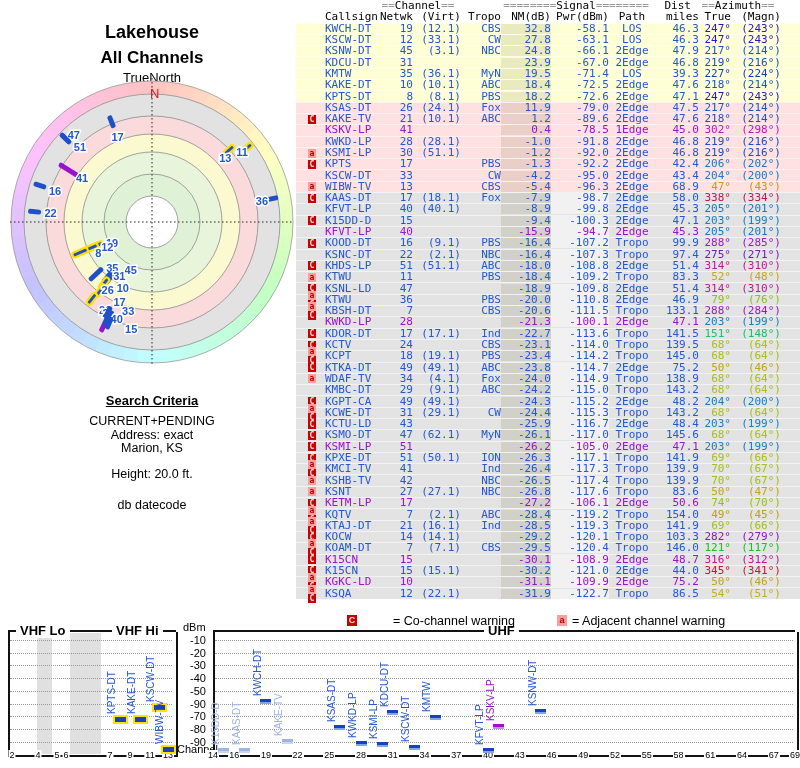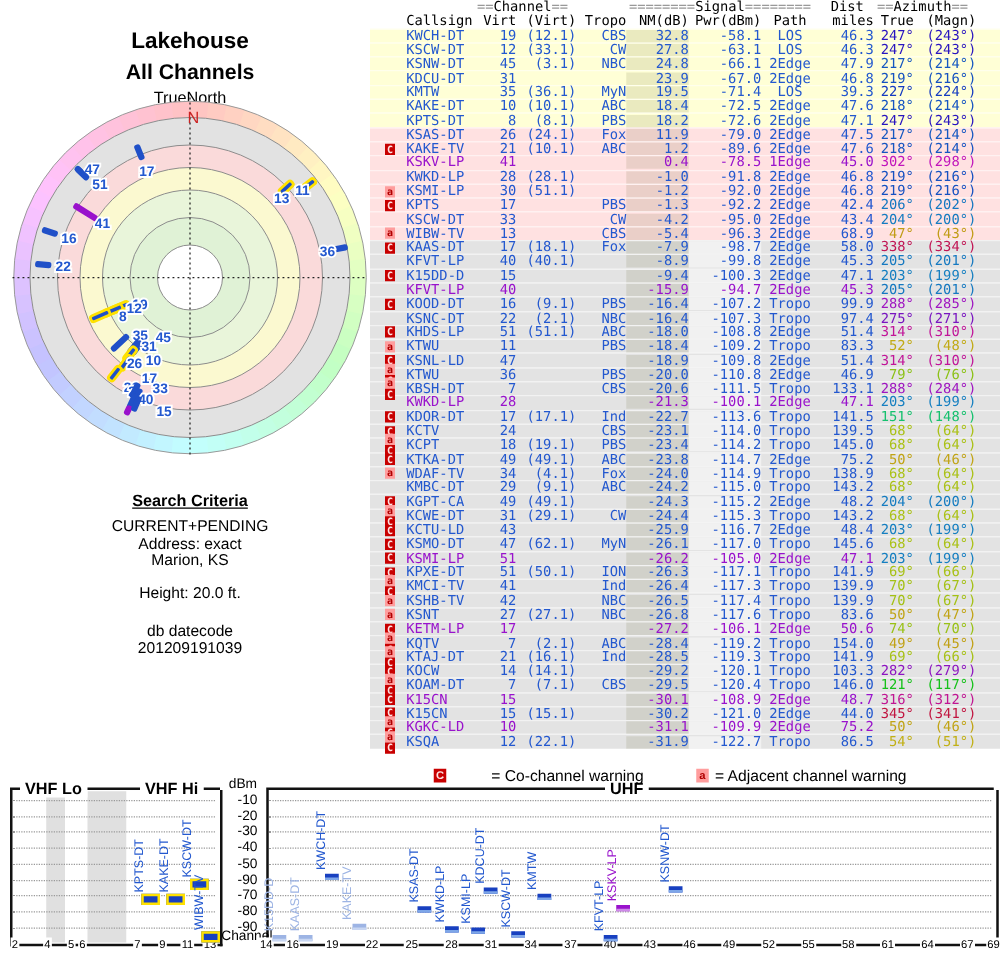--- a/index.html
+++ b/index.html
@@ -190,25 +190,24 @@
       <text x="259.94224454613834" y="132.62939251782697" text-anchor="middle" fill="#2358CF" stroke="#FFF" stroke-width="3" paint-order="stroke" font-family="&quot;Liberation Sans&quot;,sans-serif" font-size="11" font-weight="bold">36</text>
     </svg>
   <div class="abs" id="nmark">N</div>
 
   <div class="abs ctr srch" style="top:414px">CURRENT+PENDING</div>
   <div class="abs ctr" id="search-head">Search Criteria</div>
   <div class="abs ctr srch" style="top:428px">Address: exact</div>
   <div class="abs ctr srch" style="top:441px">Marion, KS</div>
   <div class="abs ctr srch" style="top:467px">Height: 20.0 ft.</div>
   <div class="abs ctr srch" style="top:498px">db datecode</div>
-  <div class="abs ctr srch" style="top:511px">201209191039</div>
 
   <div class="abs" id="table">
       <div class="trow head"><span class="w69"></span><span class="w82"><span class="eq" style="display: inline;">==</span><span style="display: inline;">Channel</span><span class="eq" style="display: inline;">==</span></span><span class="w40"></span><span class="w154"><span class="eq" style="display: inline;">========</span><span style="display: inline;">Signal</span><span class="eq" style="display: inline;">========</span></span><span class="w44"><span style="display: inline;">Dist</span></span><span class="w82"><span class="eq" style="display: inline;">==</span><span style="display: inline;">Azimuth</span><span class="eq" style="display: inline;">==</span></span></div>
-      <div class="trow head"><span class="cf"></span><span class="cc">Callsign</span><span class="cr">Virt</span><span class="cv">(Virt)</span><span class="cn">Tropo</span><span class="cm">NM(dB)</span><span class="cp">Pwr(dBm)</span><span class="cpa">Path</span><span class="cmi">miles</span><span class="ct">True</span><span class="cg">(Magn)</span></div>
+      <div class="trow head"><span class="cf"></span><span class="cc">Callsign</span><span class="cr">Netwk</span><span class="cv">(Virt)</span><span class="cn">Tropo</span><span class="cm">NM(dB)</span><span class="cp">Pwr(dBm)</span><span class="cpa">Path</span><span class="cmi">miles</span><span class="ct">True</span><span class="cg">(Magn)</span></div>
       <div class="trow y"><span class="cf"></span><span class="cc" style="color: rgb(35, 88, 207);">KWCH-DT</span><span class="cr" style="color: rgb(35, 88, 207);">19</span><span class="cv" style="color: rgb(35, 88, 207);">(12.1)</span><span class="cn" style="color: rgb(35, 88, 207);">CBS</span><span class="cm" style="color: rgb(35, 88, 207);">32.8</span><span class="cp" style="color: rgb(35, 88, 207);">-58.1</span><span class="cpa" style="color: rgb(35, 88, 207);">LOS</span><span class="cmi" style="color: rgb(35, 88, 207);">46.3</span><span class="ct" style="color: rgb(41, 21, 193);">247°</span><span class="cg" style="color: rgb(41, 21, 193);">(243°)</span></div>
       <div class="trow y"><span class="cf"></span><span class="cc" style="color: rgb(35, 88, 207);">KSCW-DT</span><span class="cr" style="color: rgb(35, 88, 207);">12</span><span class="cv" style="color: rgb(35, 88, 207);">(33.1)</span><span class="cn" style="color: rgb(35, 88, 207);">CW</span><span class="cm" style="color: rgb(35, 88, 207);">27.8</span><span class="cp" style="color: rgb(35, 88, 207);">-63.1</span><span class="cpa" style="color: rgb(35, 88, 207);">LOS</span><span class="cmi" style="color: rgb(35, 88, 207);">46.3</span><span class="ct" style="color: rgb(41, 21, 193);">247°</span><span class="cg" style="color: rgb(41, 21, 193);">(243°)</span></div>
       <div class="trow y"><span class="cf"></span><span class="cc" style="color: rgb(35, 88, 207);">KSNW-DT</span><span class="cr" style="color: rgb(35, 88, 207);">45</span><span class="cv" style="color: rgb(35, 88, 207);">(3.1)</span><span class="cn" style="color: rgb(35, 88, 207);">NBC</span><span class="cm" style="color: rgb(35, 88, 207);">24.8</span><span class="cp" style="color: rgb(35, 88, 207);">-66.1</span><span class="cpa" style="color: rgb(35, 88, 207);">2Edge</span><span class="cmi" style="color: rgb(35, 88, 207);">47.9</span><span class="ct" style="color: rgb(21, 87, 193);">217°</span><span class="cg" style="color: rgb(21, 87, 193);">(214°)</span></div>
       <div class="trow y"><span class="cf"></span><span class="cc" style="color: rgb(35, 88, 207);">KDCU-DT</span><span class="cr" style="color: rgb(35, 88, 207);">31</span><span class="cv" style="color: rgb(35, 88, 207);"></span><span class="cn" style="color: rgb(35, 88, 207);"></span><span class="cm" style="color: rgb(35, 88, 207);">23.9</span><span class="cp" style="color: rgb(35, 88, 207);">-67.0</span><span class="cpa" style="color: rgb(35, 88, 207);">2Edge</span><span class="cmi" style="color: rgb(35, 88, 207);">46.8</span><span class="ct" style="color: rgb(21, 81, 193);">219°</span><span class="cg" style="color: rgb(21, 81, 193);">(216°)</span></div>
       <div class="trow y"><span class="cf"></span><span class="cc" style="color: rgb(35, 88, 207);">KMTW</span><span class="cr" style="color: rgb(35, 88, 207);">35</span><span class="cv" style="color: rgb(35, 88, 207);">(36.1)</span><span class="cn" style="color: rgb(35, 88, 207);">MyN</span><span class="cm" style="color: rgb(35, 88, 207);">19.5</span><span class="cp" style="color: rgb(35, 88, 207);">-71.4</span><span class="cpa" style="color: rgb(35, 88, 207);">LOS</span><span class="cmi" style="color: rgb(35, 88, 207);">39.3</span><span class="ct" style="color: rgb(21, 59, 193);">227°</span><span class="cg" style="color: rgb(21, 59, 193);">(224°)</span></div>
       <div class="trow y"><span class="cf"></span><span class="cc" style="color: rgb(35, 88, 207);">KAKE-DT</span><span class="cr" style="color: rgb(35, 88, 207);">10</span><span class="cv" style="color: rgb(35, 88, 207);">(10.1)</span><span class="cn" style="color: rgb(35, 88, 207);">ABC</span><span class="cm" style="color: rgb(35, 88, 207);">18.4</span><span class="cp" style="color: rgb(35, 88, 207);">-72.5</span><span class="cpa" style="color: rgb(35, 88, 207);">2Edge</span><span class="cmi" style="color: rgb(35, 88, 207);">47.6</span><span class="ct" style="color: rgb(21, 84, 193);">218°</span><span class="cg" style="color: rgb(21, 84, 193);">(214°)</span></div>
       <div class="trow y"><span class="cf"></span><span class="cc" style="color: rgb(35, 88, 207);">KPTS-DT</span><span class="cr" style="color: rgb(35, 88, 207);">8</span><span class="cv" style="color: rgb(35, 88, 207);">(8.1)</span><span class="cn" style="color: rgb(35, 88, 207);">PBS</span><span class="cm" style="color: rgb(35, 88, 207);">18.2</span><span class="cp" style="color: rgb(35, 88, 207);">-72.6</span><span class="cpa" style="color: rgb(35, 88, 207);">2Edge</span><span class="cmi" style="color: rgb(35, 88, 207);">47.1</span><span class="ct" style="color: rgb(41, 21, 193);">247°</span><span class="cg" style="color: rgb(41, 21, 193);">(243°)</span></div>
       <div class="trow p"><span class="cf"></span><span class="cc" style="color: rgb(35, 88, 207);">KSAS-DT</span><span class="cr" style="color: rgb(35, 88, 207);">26</span><span class="cv" style="color: rgb(35, 88, 207);">(24.1)</span><span class="cn" style="color: rgb(35, 88, 207);">Fox</span><span class="cm" style="color: rgb(35, 88, 207);">11.9</span><span class="cp" style="color: rgb(35, 88, 207);">-79.0</span><span class="cpa" style="color: rgb(35, 88, 207);">2Edge</span><span class="cmi" style="color: rgb(35, 88, 207);">47.5</span><span class="ct" style="color: rgb(21, 87, 193);">217°</span><span class="cg" style="color: rgb(21, 87, 193);">(214°)</span></div>
       <div class="trow p"><span class="cf"><span class="fC">C</span></span><span class="cc" style="color: rgb(35, 88, 207);">KAKE-TV</span><span class="cr" style="color: rgb(35, 88, 207);">21</span><span class="cv" style="color: rgb(35, 88, 207);">(10.1)</span><span class="cn" style="color: rgb(35, 88, 207);">ABC</span><span class="cm" style="color: rgb(35, 88, 207);">1.2</span><span class="cp" style="color: rgb(35, 88, 207);">-89.6</span><span class="cpa" style="color: rgb(35, 88, 207);">2Edge</span><span class="cmi" style="color: rgb(35, 88, 207);">47.6</span><span class="ct" style="color: rgb(21, 84, 193);">218°</span><span class="cg" style="color: rgb(21, 84, 193);">(214°)</span></div>
       <div class="trow p"><span class="cf"></span><span class="cc" style="color: rgb(153, 18, 204);">KSKV-LP</span><span class="cr" style="color: rgb(153, 18, 204);">41</span><span class="cv" style="color: rgb(153, 18, 204);"></span><span class="cn" style="color: rgb(153, 18, 204);"></span><span class="cm" style="color: rgb(153, 18, 204);">0.4</span><span class="cp" style="color: rgb(153, 18, 204);">-78.5</span><span class="cpa" style="color: rgb(153, 18, 204);">1Edge</span><span class="cmi" style="color: rgb(153, 18, 204);">45.0</span><span class="ct" style="color: rgb(193, 21, 187);">302°</span><span class="cg" style="color: rgb(193, 21, 187);">(298°)</span></div>

